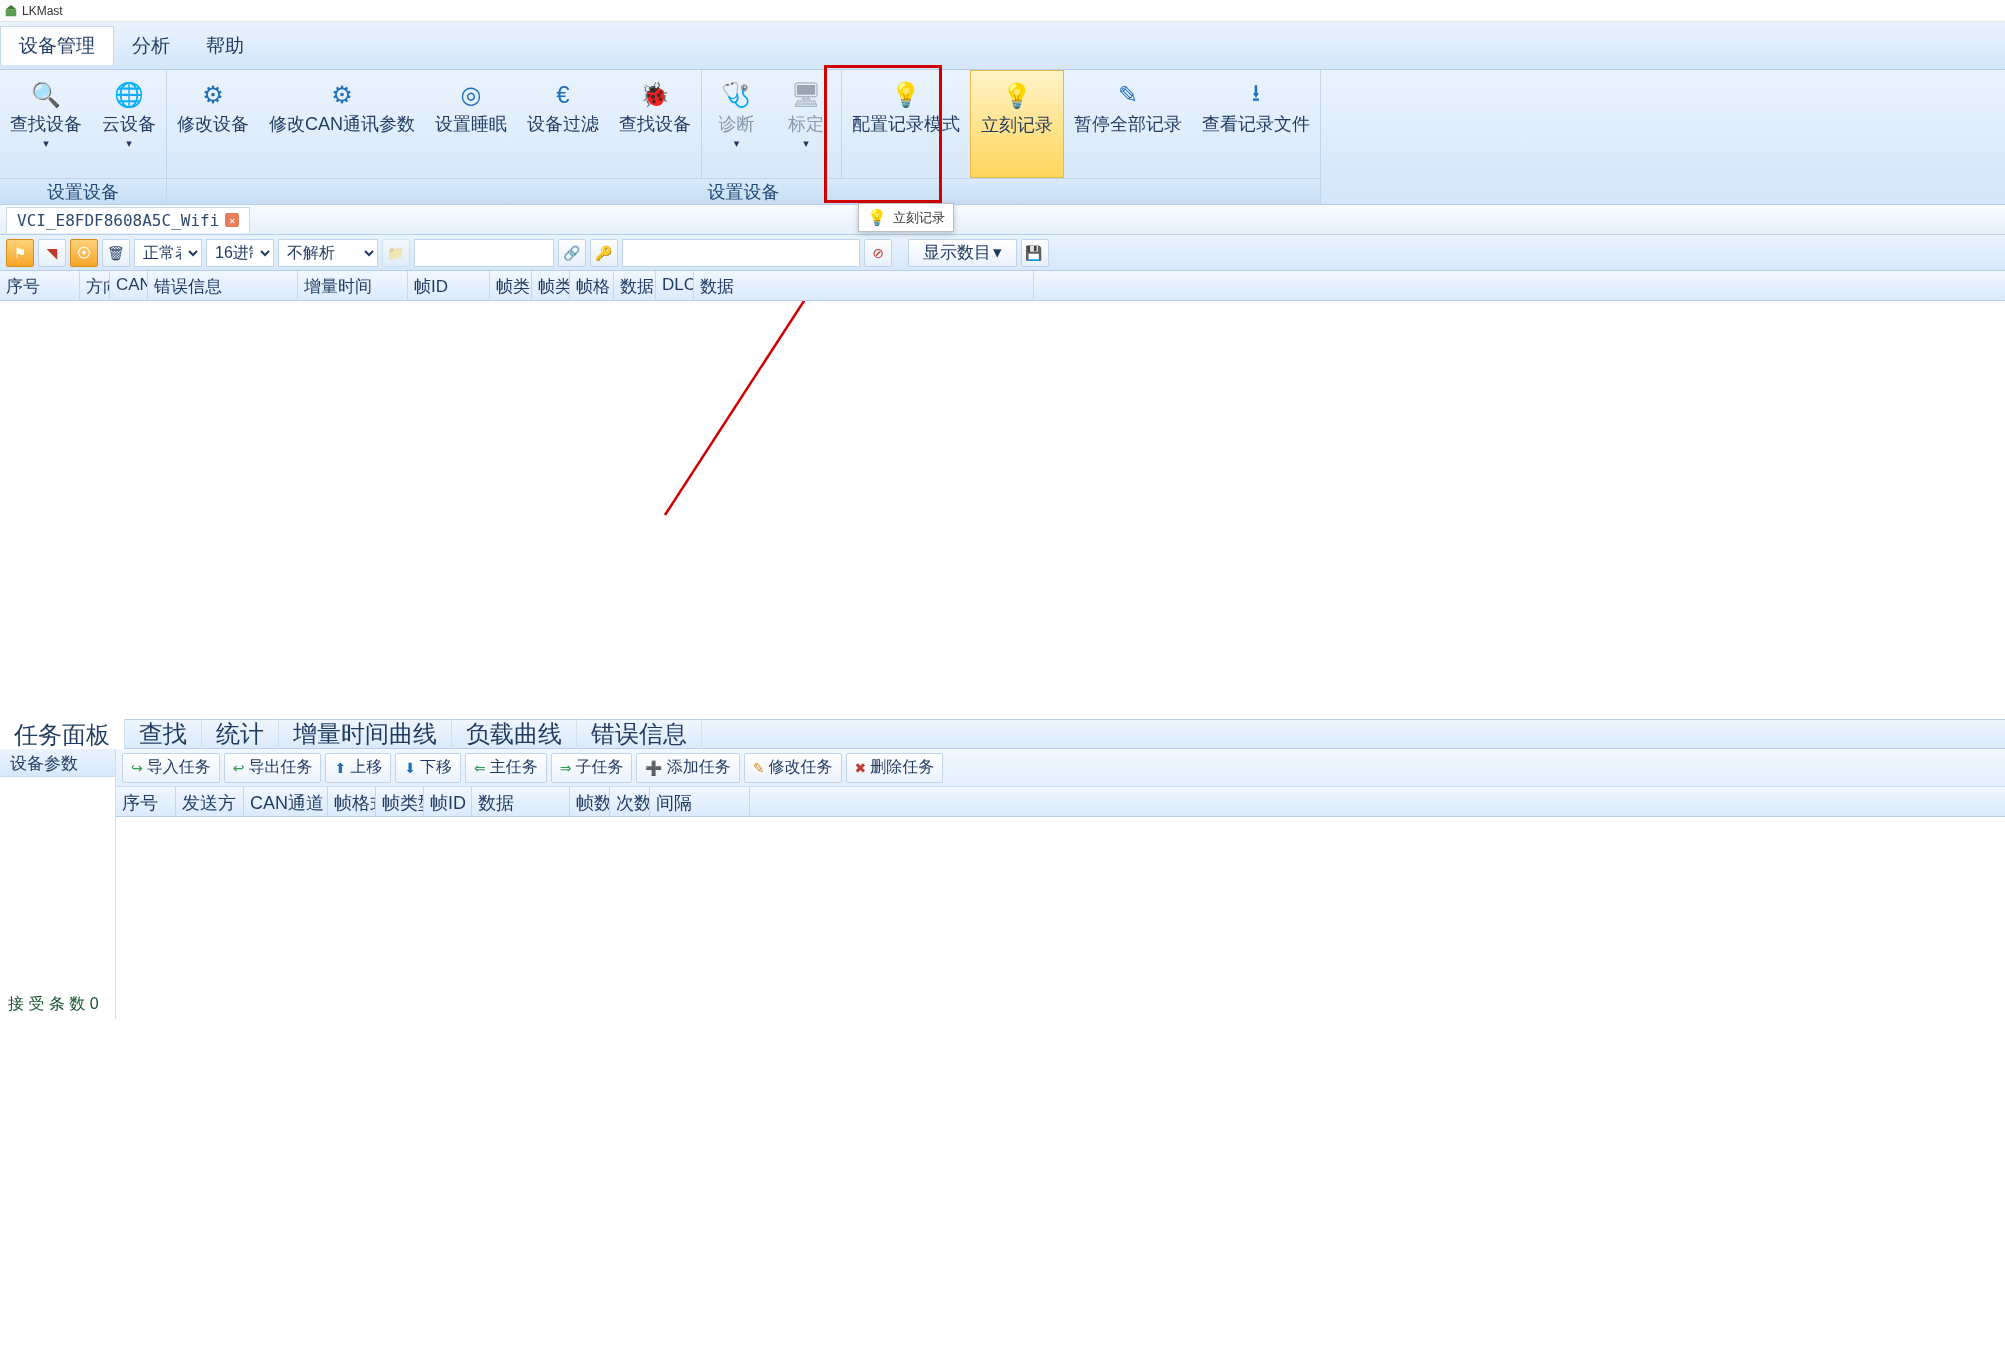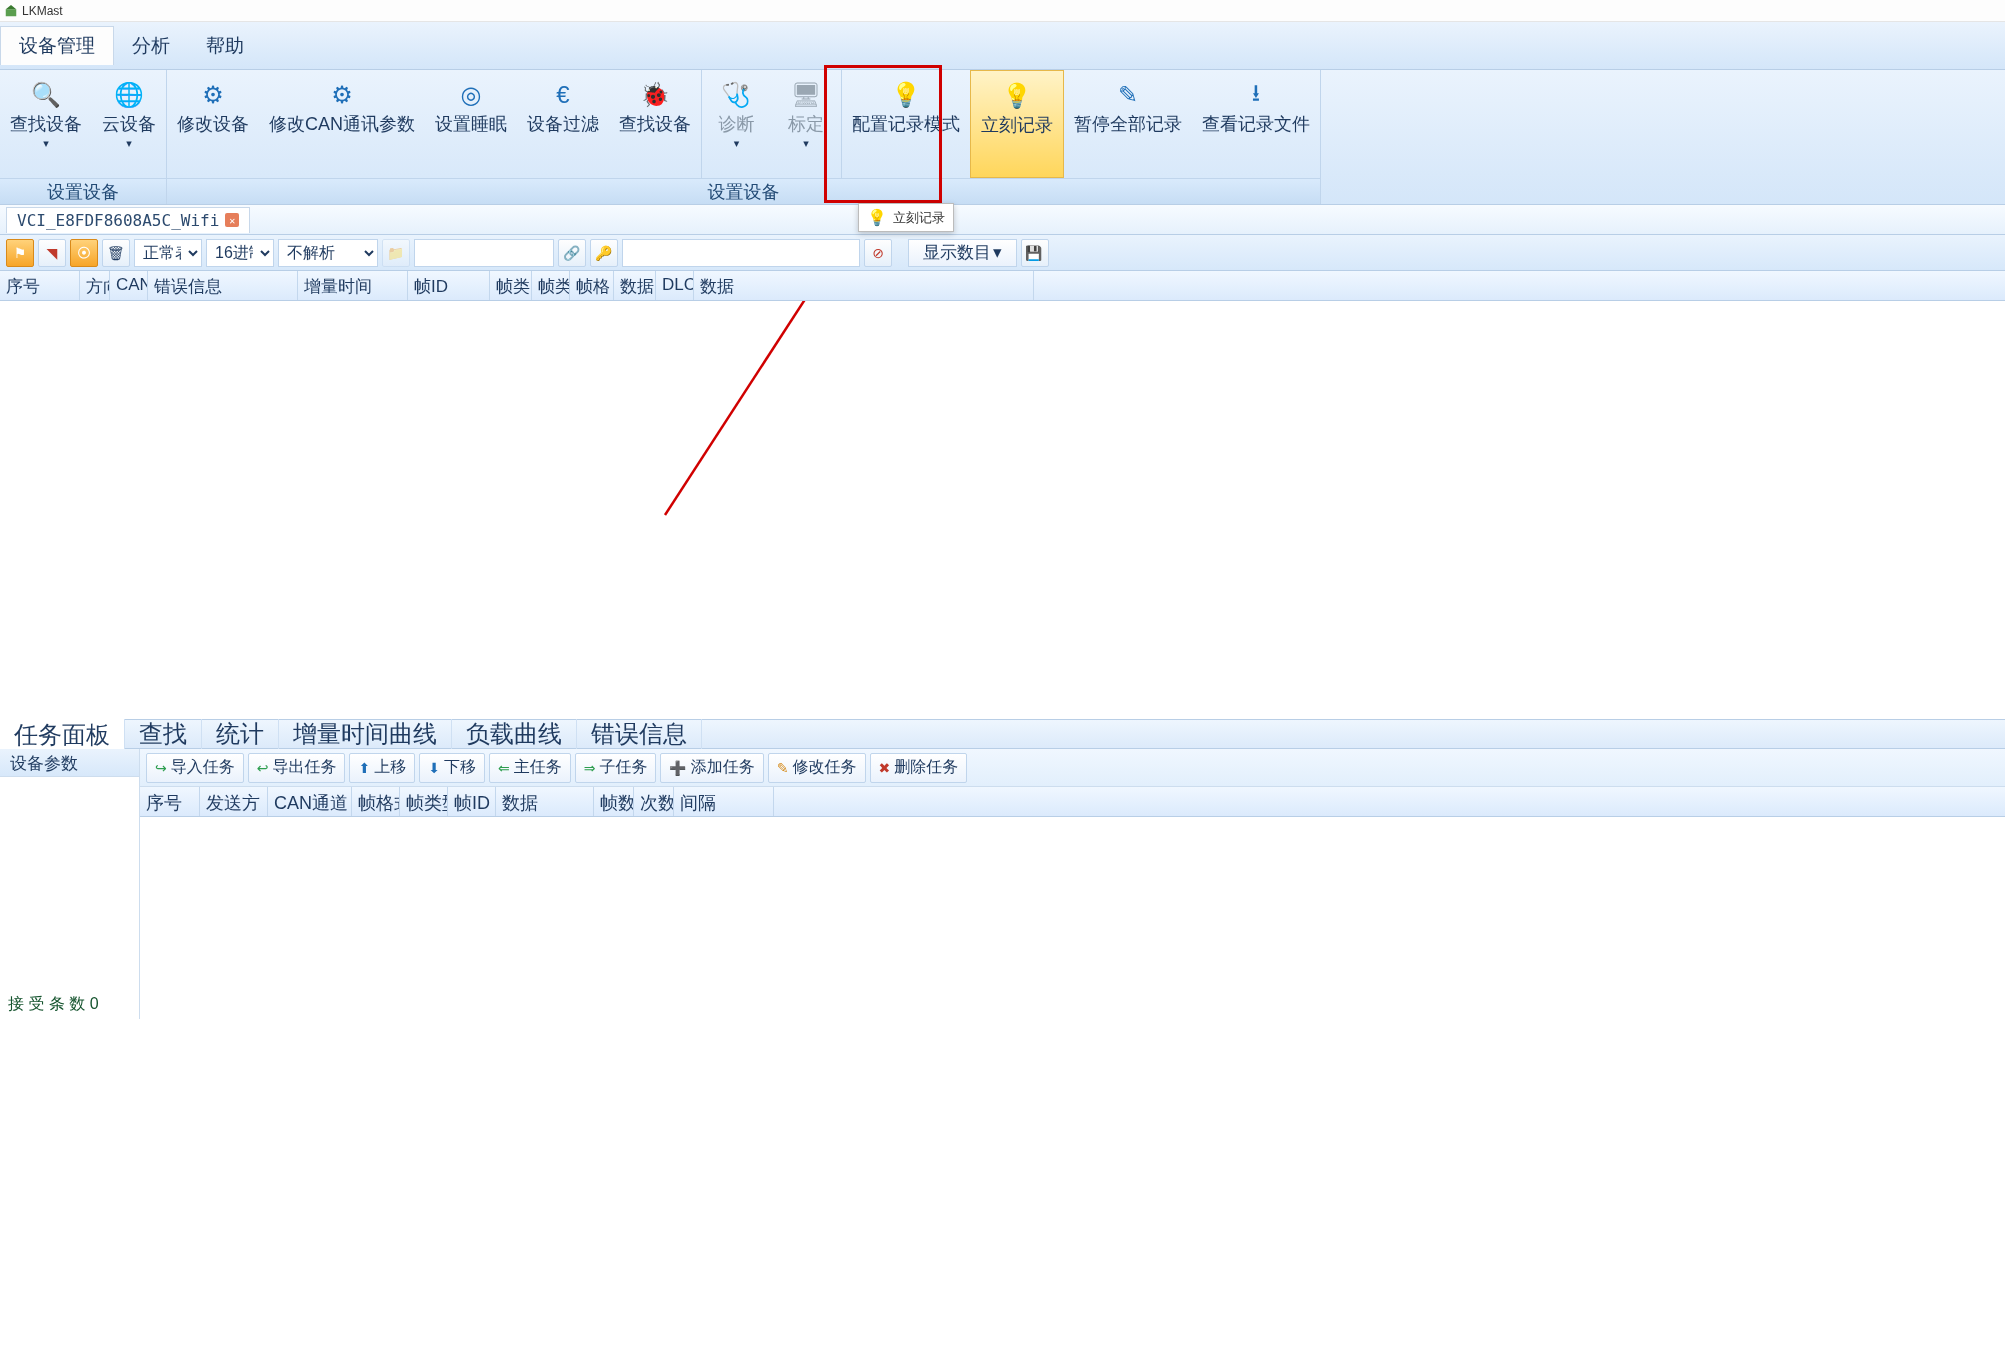--- a/index.html
+++ b/index.html
@@ -33,21 +33,21 @@
 .grid-header .gh { border-right:1px solid #c3d7ed; padding:4px 6px; font-size:17px; color:#1f3a5f; white-space:nowrap; overflow:hidden; }
 .grid-body { background:#fff; }
 .callout { position:absolute; background:#fff; border:1px solid #bcbcbc; box-shadow:0 2px 6px rgba(0,0,0,.2); display:flex; align-items:center; padding:4px 8px; gap:6px; font-size:13px; color:#333; }
 .callout .ci { color:#3b77b7; font-size:16px; }
 .highlight-box { position:absolute; border:3px solid #d00000; pointer-events:none; }
 .arrow-svg { position:absolute; pointer-events:none; }
 .bottom-tabs { height:30px; background:linear-gradient(#eef6fe,#dceafa); border-top:1px solid #b8cee6; border-bottom:1px solid #b8cee6; display:flex; align-items:center; }
 .bottom-tabs .bt { padding:4px 14px; font-size:24px; border-right:1px solid #cfe0f3; cursor:pointer; }
 .bottom-tabs .bt.active { background:#fff; border-top:1px solid #c8d8ea; }
 .bottom-area { display:flex; height:270px; }
-.panel-left { width:140px; border-right:1px solid #cdddee; display:flex; flex-direction:column; background:#fff; }
+.panel-left { width:116px; border-right:1px solid #cdddee; display:flex; flex-direction:column; background:#fff; }
 .panel-left .ph { background:linear-gradient(#eaf3fd,#d7e8fa); height:28px; border-bottom:1px solid #cdddee; font-size:17px; padding:3px 10px; }
 .panel-left .pf { margin-top:auto; font-size:16px; padding:4px 8px; color:#14532d; }
 .panel-right { flex:1; background:#fff; display:flex; flex-direction:column; }
 .panel-right .ph { background:linear-gradient(#eaf3fd,#d7e8fa); height:28px; border-bottom:1px solid #cdddee; font-size:18px; padding:3px 10px; }
 .task-toolbar { height:38px; background:linear-gradient(#f0f7ff,#e2effc); border-bottom:1px solid #cdddee; display:flex; align-items:center; gap:4px; padding:4px 6px; }
 .task-btn { height:30px; border:1px solid #c0d5ec; background:linear-gradient(#fff,#eaf2fc); padding:3px 8px; font-size:16px; display:flex; align-items:center; gap:4px; cursor:pointer; border-radius:2px; }
 .task-btn .ti { font-size:14px; }
 .task-grid-header { height:30px; background:linear-gradient(#f0f7ff,#dbeafc); border-bottom:1px solid #b8cee6; display:flex; }
 .task-grid-header .gh { border-right:1px solid #c3d7ed; padding:4px 6px; font-size:18px; color:#1f3a5f; white-space:nowrap; overflow:hidden; }
 .main-wrap { position:relative; height:418px; }

